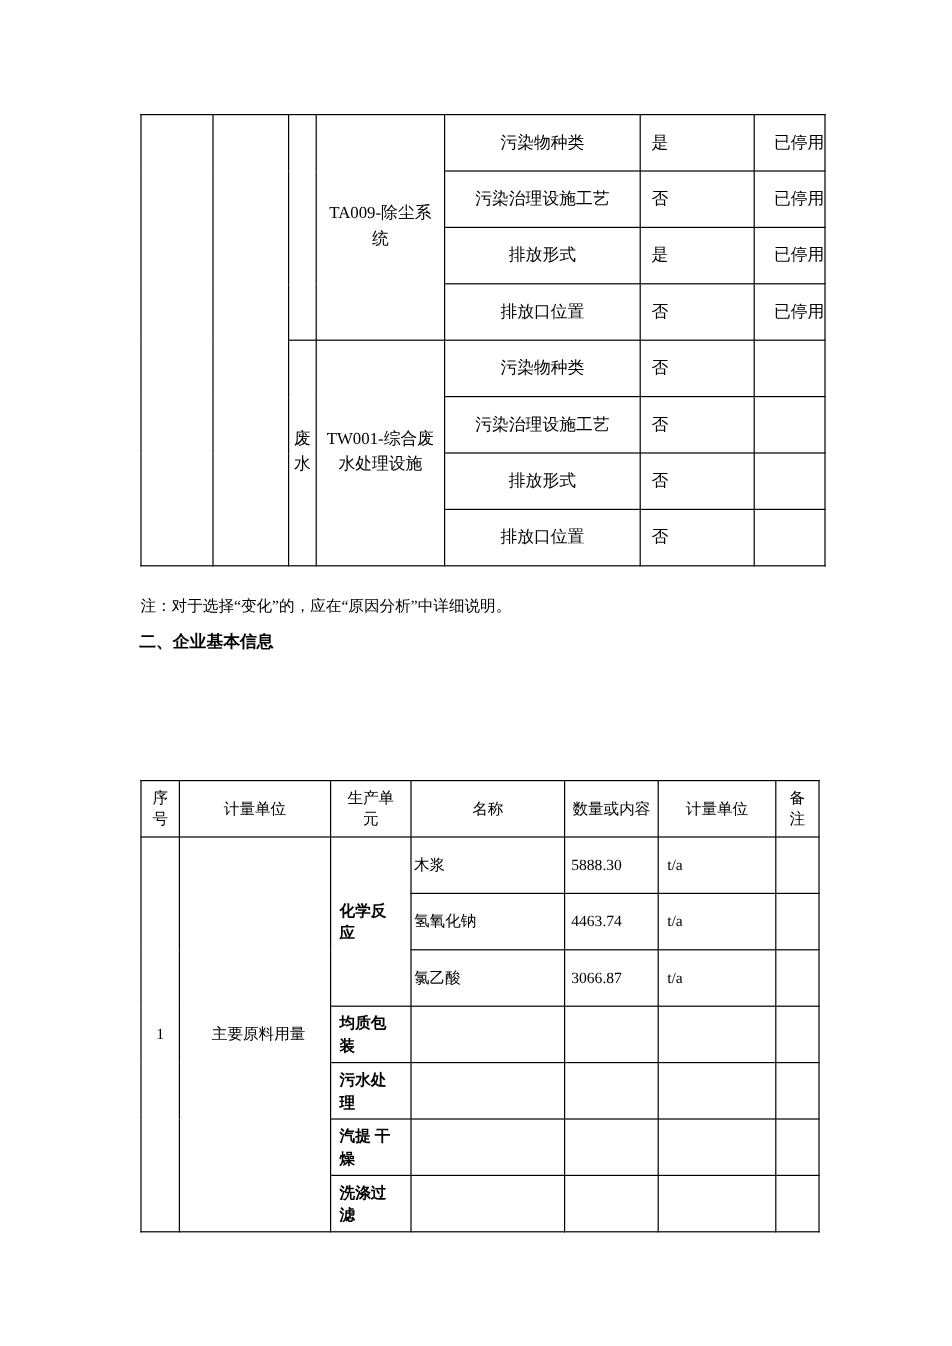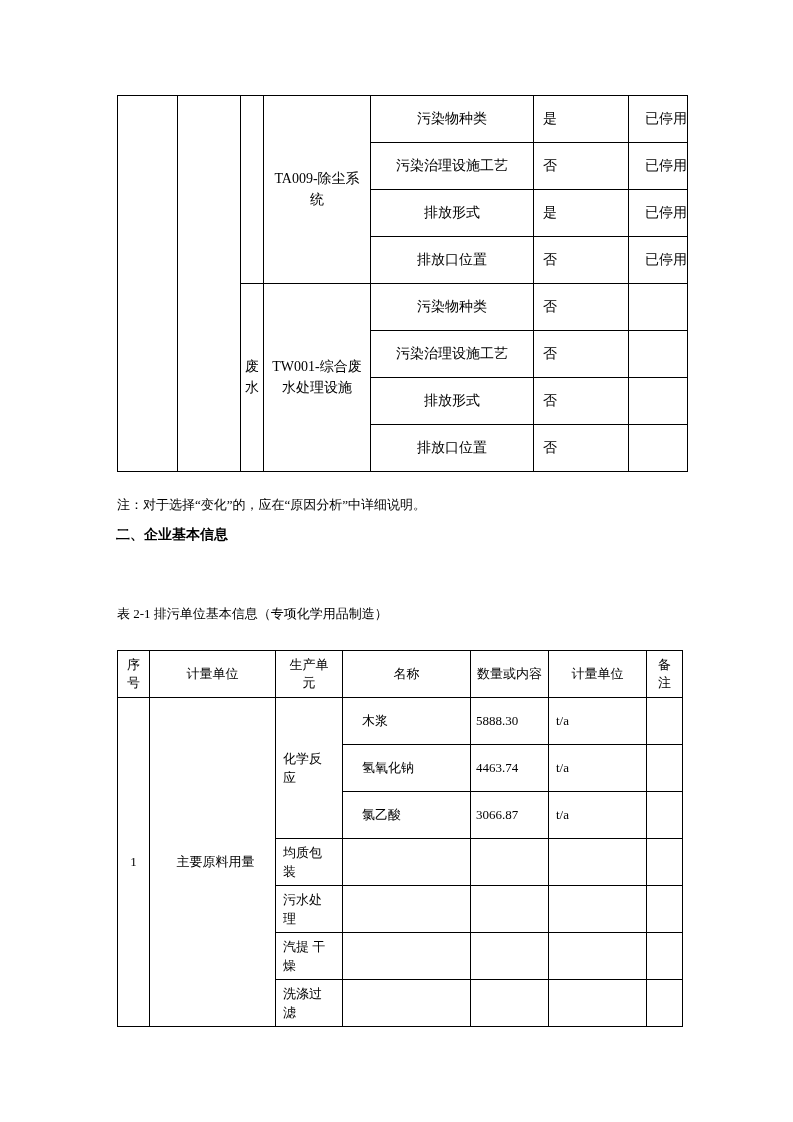--- a/index.html
+++ b/index.html
@@ -48,22 +48,22 @@
     position:absolute; left:117px; top:605px;
     font-size:13px;
   }
 
   
   .t2 { left:117px; top:650px; width:565px; font-size:13px; }
   .t2 tr { height:47px; }
   .t2 .hdr     { text-align:center; font-weight:normal; line-height:1.4; }
   .t2 .no      { text-align:center; }
   .t2 .record  { text-align:center; padding-left:6px; }
-  .t2 .punit   { text-align:left; padding-left:7px; line-height:1.5; }
-  .t2 .name    { text-align:left; padding-left:19px; }
+  .t2 .punit   { text-align:left; padding-left:7px; line-height:1.5;font-weight:bold; }
+  .t2 .name    { text-align:left; padding-left:2px; }
   .t2 .qty     { text-align:left; padding-left:5px; }
   .t2 .measure { text-align:left; padding-left:7px; }
   .t2 .remark  { text-align:center; }
 </style>
 </head>
 <body>
 
 <div class="page">
 
   <table class="t1">
@@ -126,21 +126,20 @@
         <td class="val">否</td>
         <td class="status"></td>
       </tr>
     </tbody>
   </table>
 
   <div class="note">注：对于选择“变化”的，应在“原因分析”中详细说明。</div>
 
   <div class="heading">二、企业基本信息</div>
 
-  <div class="caption">表 2-1 排污单位基本信息（专项化学用品制造）</div>
 
   <table class="t2">
     <colgroup>
       <col style="width:32px">
         <col style="width:126px">
         <col style="width:67px">
       <col style="width:128px">
         <col style="width:78px">
         <col style="width:98px">
       <col style="width:36px">

